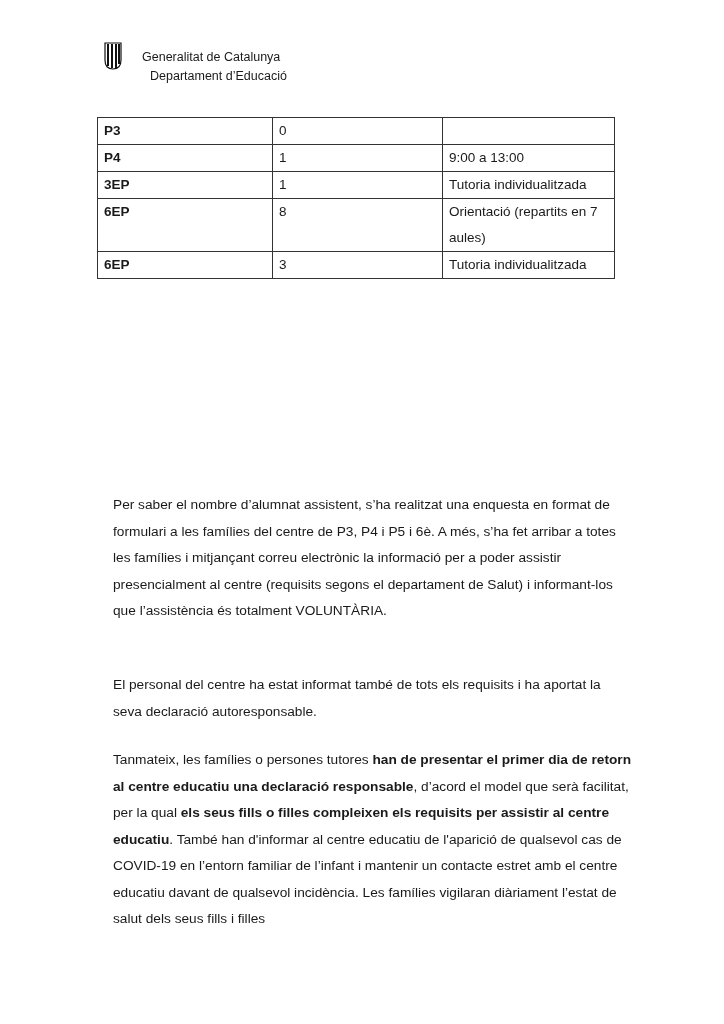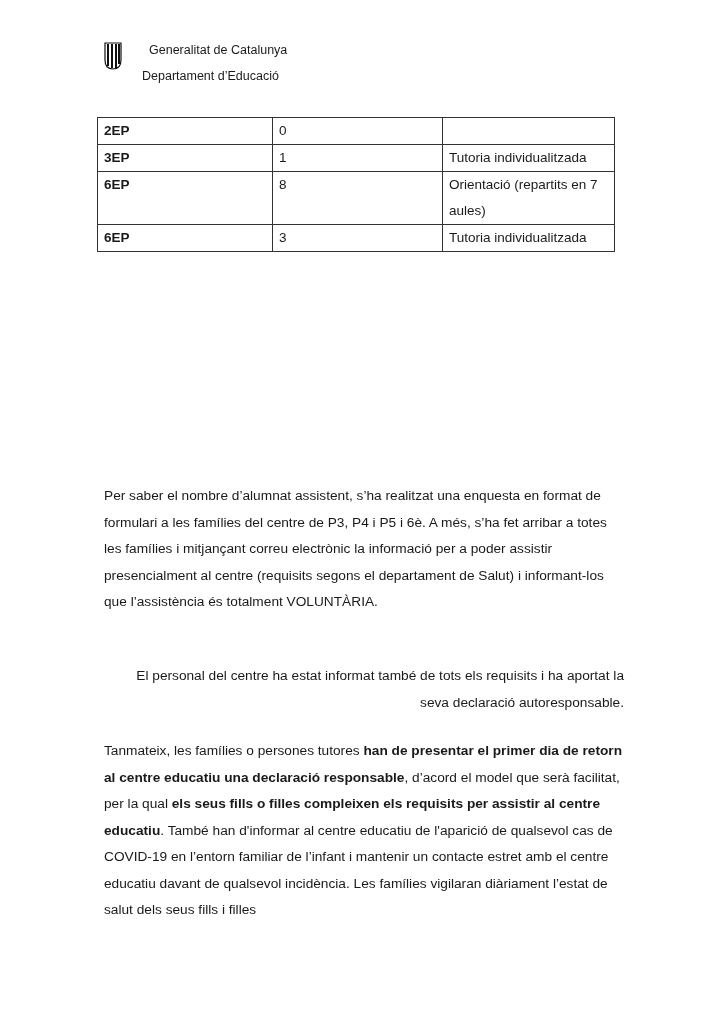--- a/index.html
+++ b/index.html
@@ -1,32 +1,32 @@
 <!DOCTYPE html>
 <html><head>
 <meta charset="utf-8">
 <style>
   html, body { margin:0; padding:0; background:#ffffff; }
   body { width:724px; height:1024px; position:relative; overflow:hidden;
          font-family:"Liberation Sans", sans-serif; color:#1a1a1a; }
   .header { position:absolute; left:104px; top:40px; }
   .logo { position:absolute; left:0; top:2px; width:18px; height:28px; }
   .header-line { position:absolute; left:38px; font-size:12.5px; white-space:nowrap; }
-  .hl1 { top:3px;margin-left:7px; }
-  .hl2 { top:29px; }
+  .hl1 { top:10px; }
+  .hl2 { top:29px;margin-left:8px; }
   table.att { position:absolute; left:97px; top:117px; border-collapse:collapse;
               font-size:13.5px; }
   table.att td { border:1px solid #333; padding:0 6px; height:26px; vertical-align:top;
                  line-height:26px; }
   td.c1 { width:162px; font-weight:bold; }
   td.c2 { width:157px; }
   td.c3 { width:159px; }
-  .para { position:absolute; left:104px; width:520px; font-size:13.7px; line-height:26.5px; margin:0; }
+  .para { position:absolute; left:104px; width:520px; font-size:13.7px; line-height:26.5px; margin:9px; }
   .p1 { top:483px; }
-  .p2 { top:663px;text-align:right; }
+  .p2 { top:663px; }
   .p3 { top:738px; }
   b { font-weight:bold; }
 </style>
 </head>
 <body>
 
 <div class="header">
   <svg class="logo" viewBox="0 0 18 28">
     <path d="M1 1 H17 V18 Q17 27 9 27 Q1 27 1 18 Z" fill="#ffffff" stroke="#111" stroke-width="1.2"></path>
     <rect x="3" y="2" width="2" height="22" fill="#111"></rect>
@@ -34,23 +34,28 @@
     <rect x="11" y="2" width="2" height="24" fill="#111"></rect>
     <rect x="14" y="2" width="2" height="20" fill="#111"></rect>
   </svg>
   <div class="header-line hl1">Generalitat de Catalunya</div>
   <div class="header-line hl2">Departament d’Educació</div>
 </div>
 
 <table class="att">
   <tbody>
     <tr>
-      <td class="c1">2EP</td>
+      <td class="c1">P3</td>
       <td class="c2">0</td>
       <td class="c3"></td>
+    </tr>
+    <tr>
+      <td class="c1">P4</td>
+      <td class="c2">1</td>
+      <td class="c3">9:00 a 13:00</td>
     </tr>
     <tr>
       <td class="c1">3EP</td>
       <td class="c2">1</td>
       <td class="c3">Tutoria individualitzada</td>
     </tr>
     <tr>
       <td class="c1" style="height:52px">6EP</td>
       <td class="c2" style="height:52px">8</td>
       <td class="c3" style="height:52px">Orientació (repartits en 7 aules)</td>

